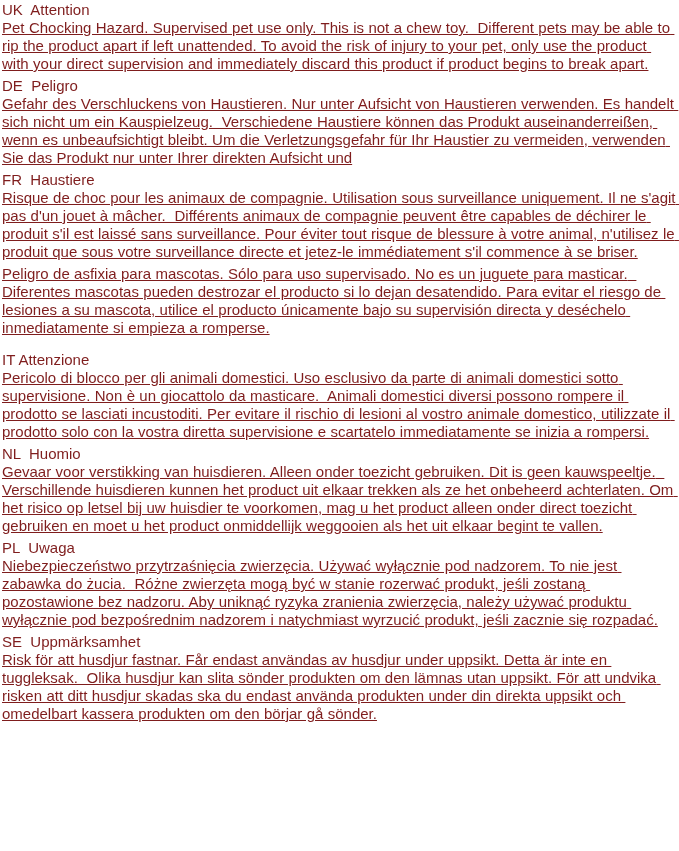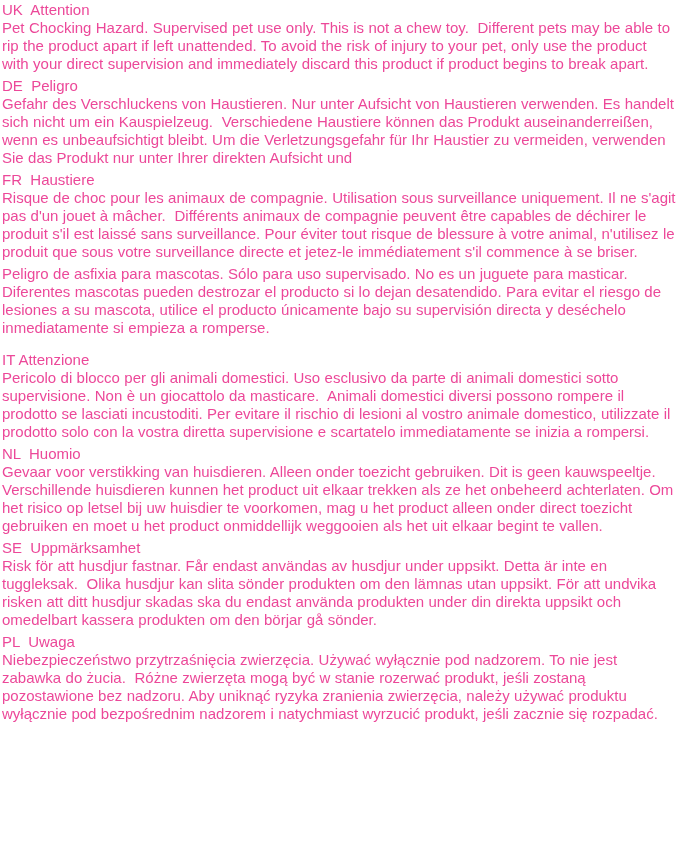--- a/index.html
+++ b/index.html
@@ -8,39 +8,40 @@
     background: #ffffff;
   }
   #doc {
     width: 679px;
     min-height: 851px;
     box-sizing: border-box;
     padding: 1px 2px 0 2px;
     font-family: "Liberation Sans", sans-serif;
     font-size: 15px;
     line-height: 18px;
-    color: #ec4899;
+    color: #7f1d1d;
     background: #ffffff;
   }
   .lang-section {
     margin: 0 0 4px 0;
   }
   .lang-section.extra-gap {
     margin-top: 14px;
   }
   .lang-heading {
     white-space: pre-wrap;
     font-weight: normal;
     font-size: 15px;
     margin: 0;
   }
   .lang-body {
     white-space: pre-wrap;
     margin: 0;
     word-spacing: 0.2px;
+    text-decoration: underline;
   }
 </style>
 </head>
 <body>
 
 <div id="doc">
   <section class="lang-section">
     <div class="lang-heading">UK  Attention</div>
     <div class="lang-body">Pet Chocking Hazard. Supervised pet use only. This is not a chew toy.  Different pets may be able to rip the product apart if left unattended. To avoid the risk of injury to your pet, only use the product with your direct supervision and immediately discard this product if product begins to break apart.</div>
   </section>
@@ -63,21 +64,21 @@
     <div class="lang-heading">IT Attenzione</div>
     <div class="lang-body">Pericolo di blocco per gli animali domestici. Uso esclusivo da parte di animali domestici sotto supervisione. Non è un giocattolo da masticare.  Animali domestici diversi possono rompere il prodotto se lasciati incustoditi. Per evitare il rischio di lesioni al vostro animale domestico, utilizzate il prodotto solo con la vostra diretta supervisione e scartatelo immediatamente se inizia a rompersi.</div>
   </section>
 
   <section class="lang-section">
     <div class="lang-heading">NL  Huomio</div>
     <div class="lang-body">Gevaar voor verstikking van huisdieren. Alleen onder toezicht gebruiken. Dit is geen kauwspeeltje.  Verschillende huisdieren kunnen het product uit elkaar trekken als ze het onbeheerd achterlaten. Om het risico op letsel bij uw huisdier te voorkomen, mag u het product alleen onder direct toezicht gebruiken en moet u het product onmiddellijk weggooien als het uit elkaar begint te vallen.</div>
   </section>
 
   <section class="lang-section">
-    <div class="lang-heading">SE  Uppmärksamhet</div>
-    <div class="lang-body">Risk för att husdjur fastnar. Får endast användas av husdjur under uppsikt. Detta är inte en tuggleksak.  Olika husdjur kan slita sönder produkten om den lämnas utan uppsikt. För att undvika risken att ditt husdjur skadas ska du endast använda produkten under din direkta uppsikt och omedelbart kassera produkten om den börjar gå sönder.</div>
+    <div class="lang-heading">PL  Uwaga</div>
+    <div class="lang-body">Niebezpieczeństwo przytrzaśnięcia zwierzęcia. Używać wyłącznie pod nadzorem. To nie jest zabawka do żucia.  Różne zwierzęta mogą być w stanie rozerwać produkt, jeśli zostaną pozostawione bez nadzoru. Aby uniknąć ryzyka zranienia zwierzęcia, należy używać produktu wyłącznie pod bezpośrednim nadzorem i natychmiast wyrzucić produkt, jeśli zacznie się rozpadać.</div>
   </section>
 
   <section class="lang-section">
-    <div class="lang-heading">PL  Uwaga</div>
-    <div class="lang-body">Niebezpieczeństwo przytrzaśnięcia zwierzęcia. Używać wyłącznie pod nadzorem. To nie jest zabawka do żucia.  Różne zwierzęta mogą być w stanie rozerwać produkt, jeśli zostaną pozostawione bez nadzoru. Aby uniknąć ryzyka zranienia zwierzęcia, należy używać produktu wyłącznie pod bezpośrednim nadzorem i natychmiast wyrzucić produkt, jeśli zacznie się rozpadać.</div>
+    <div class="lang-heading">SE  Uppmärksamhet</div>
+    <div class="lang-body">Risk för att husdjur fastnar. Får endast användas av husdjur under uppsikt. Detta är inte en tuggleksak.  Olika husdjur kan slita sönder produkten om den lämnas utan uppsikt. För att undvika risken att ditt husdjur skadas ska du endast använda produkten under din direkta uppsikt och omedelbart kassera produkten om den börjar gå sönder.</div>
   </section>
 </div>
 
 </body></html>

